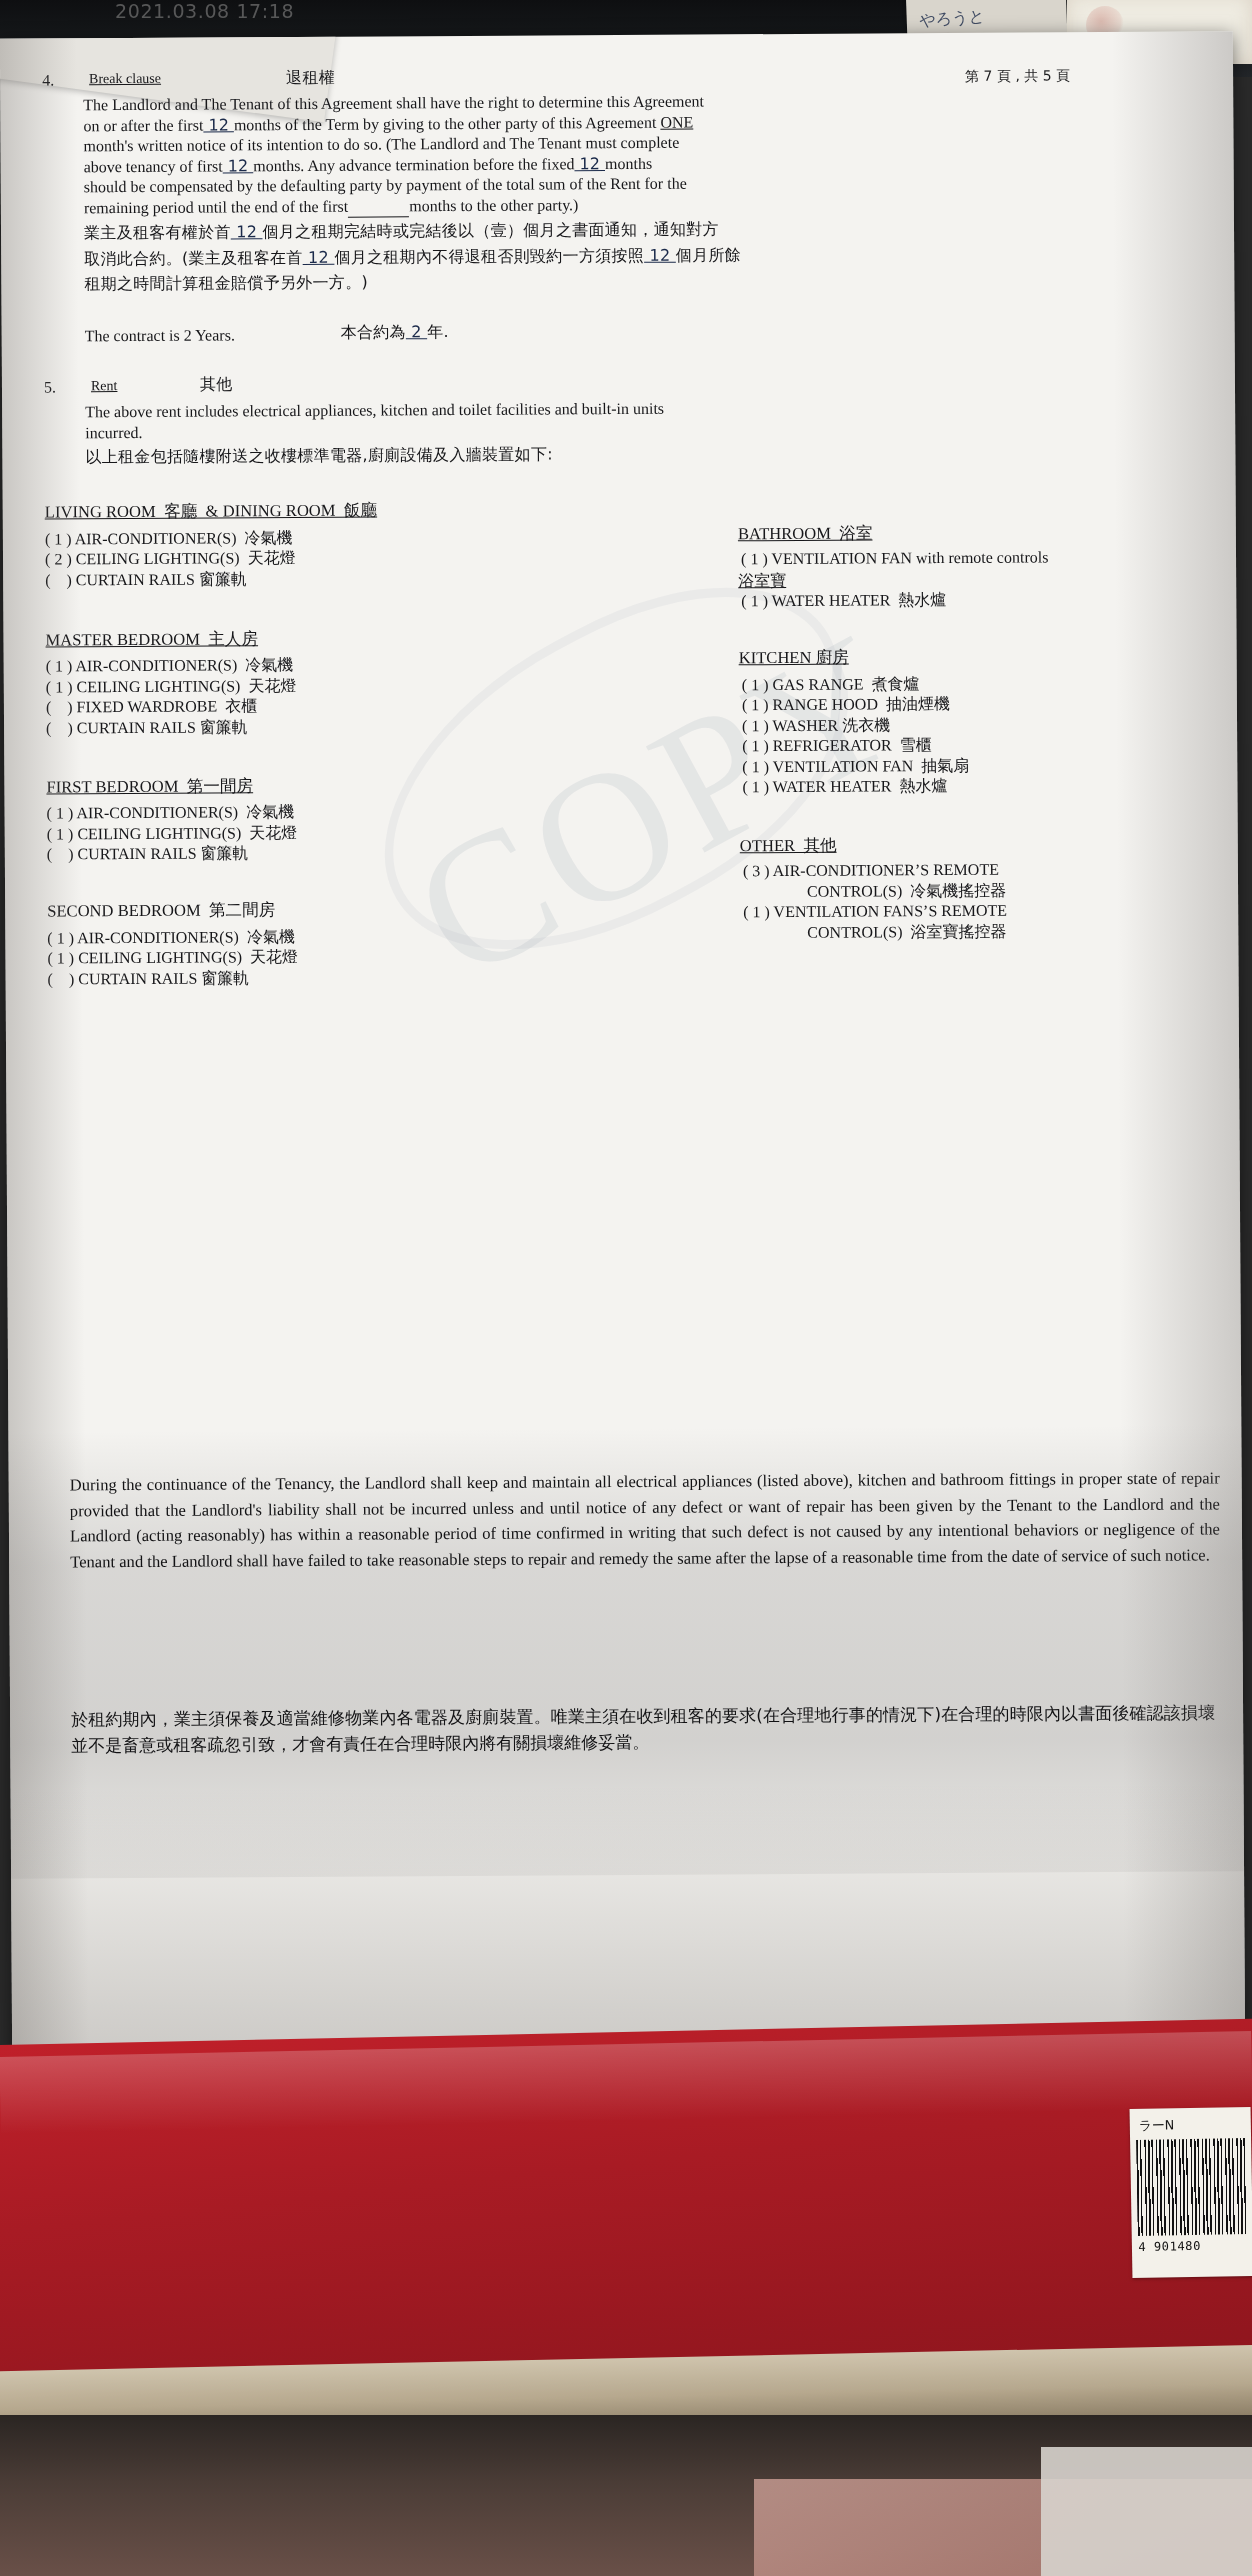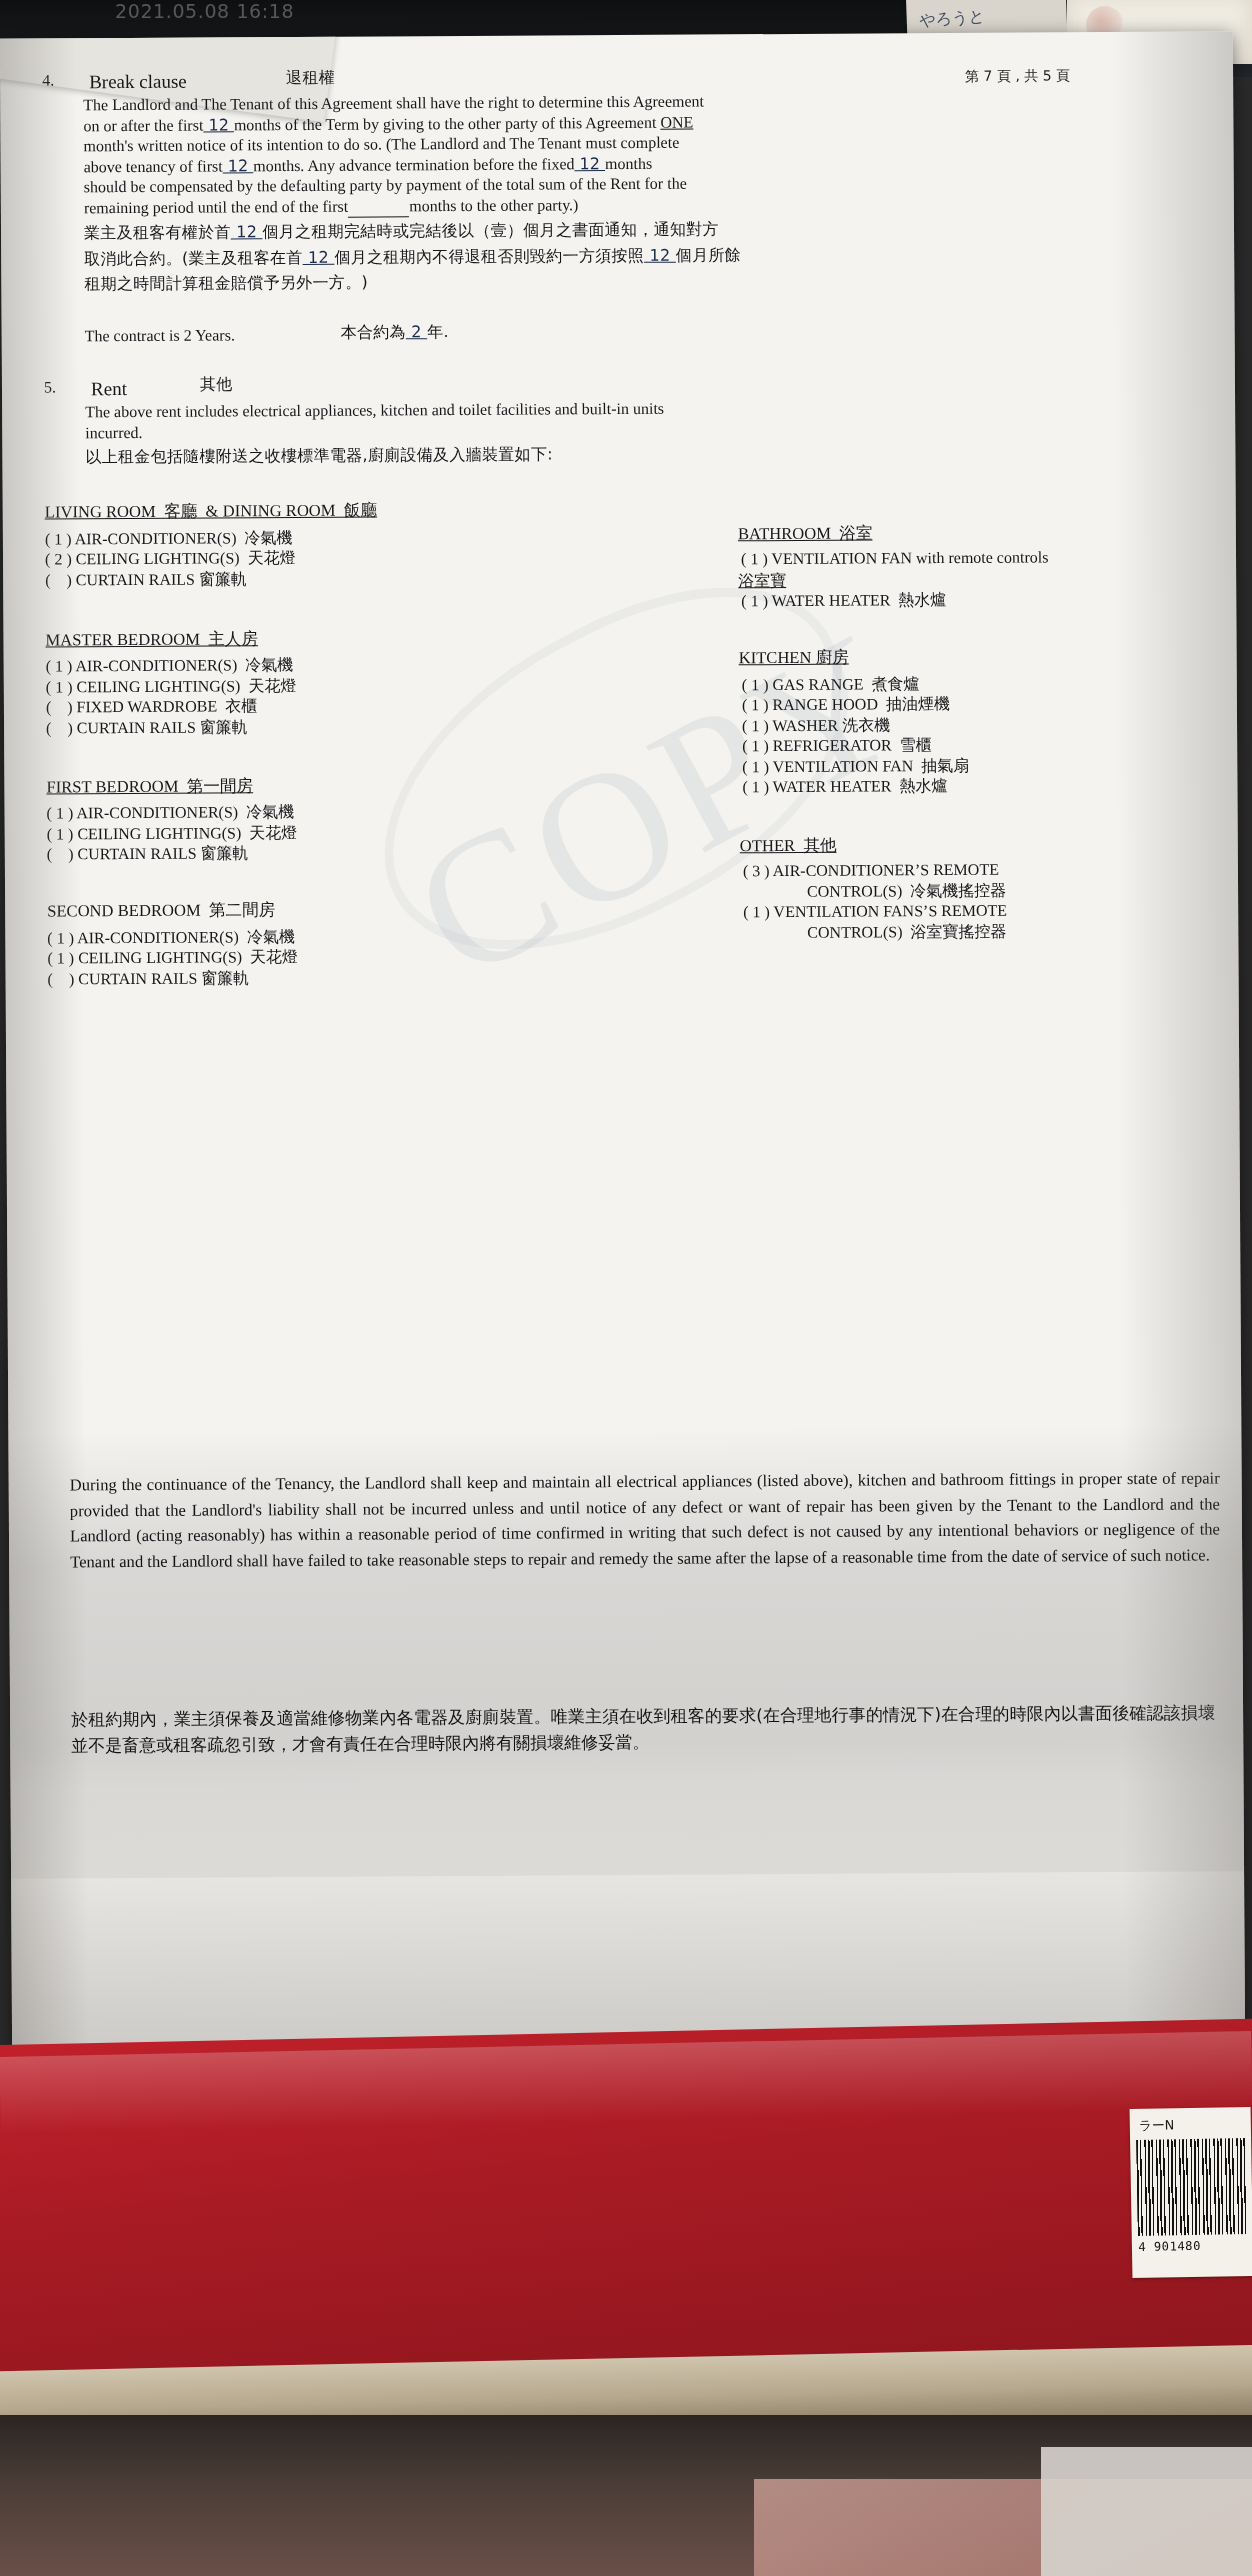--- a/index.html
+++ b/index.html
@@ -195,21 +195,21 @@
     position: absolute;
     color: #17171a;
     font-family: "Liberation Serif", serif;
     line-height: 1.26;
     white-space: pre;
   }
   .p { font-size: 16px; }
   .cn { font-family: "DejaVu Sans", sans-serif; font-size: 16px; letter-spacing: 0.3px; }
   .u { text-decoration: underline; }
   .b { font-weight: normal; }
-  .hd { font-size: 19px; }
+  .hd { font-size: 14px; text-decoration: underline; }
   .pagenum { font-family: "DejaVu Sans", sans-serif; font-size: 14px; color: #1d1d1f; }
 
   .blank { display: inline-block; border-bottom: 0.6px solid #17171a; }
   .hand {
     font-family: "DejaVu Sans", sans-serif;
     color: #1b2a4a;
     font-size: 16px;
   }
 
   .list-line { position: absolute; font-size: 16px; white-space: pre; color: #17171a; }
@@ -234,21 +234,21 @@
     background: linear-gradient(180deg, rgba(90,88,88,.0), rgba(90,88,88,.18) 30%, rgba(90,88,88,.22) 70%, rgba(90,88,88,.08));
     pointer-events: none;
   }
 </style>
 </head>
 <body>
 
 <div id="page">
 
   <div class="bg-dark-top"></div>
-  <div class="timestamp">2021.05.08 16:18</div>
+  <div class="timestamp">2021.03.08 17:18</div>
   <div class="scrap-paper"></div>
   <div class="scrap-note hand">やろうと</div>
   <div class="fabric"></div>
 
   <div class="sheet">
 
     <div class="fold"></div>
     <div class="watermark2"></div>
     <div class="watermark">COPY</div>
 

